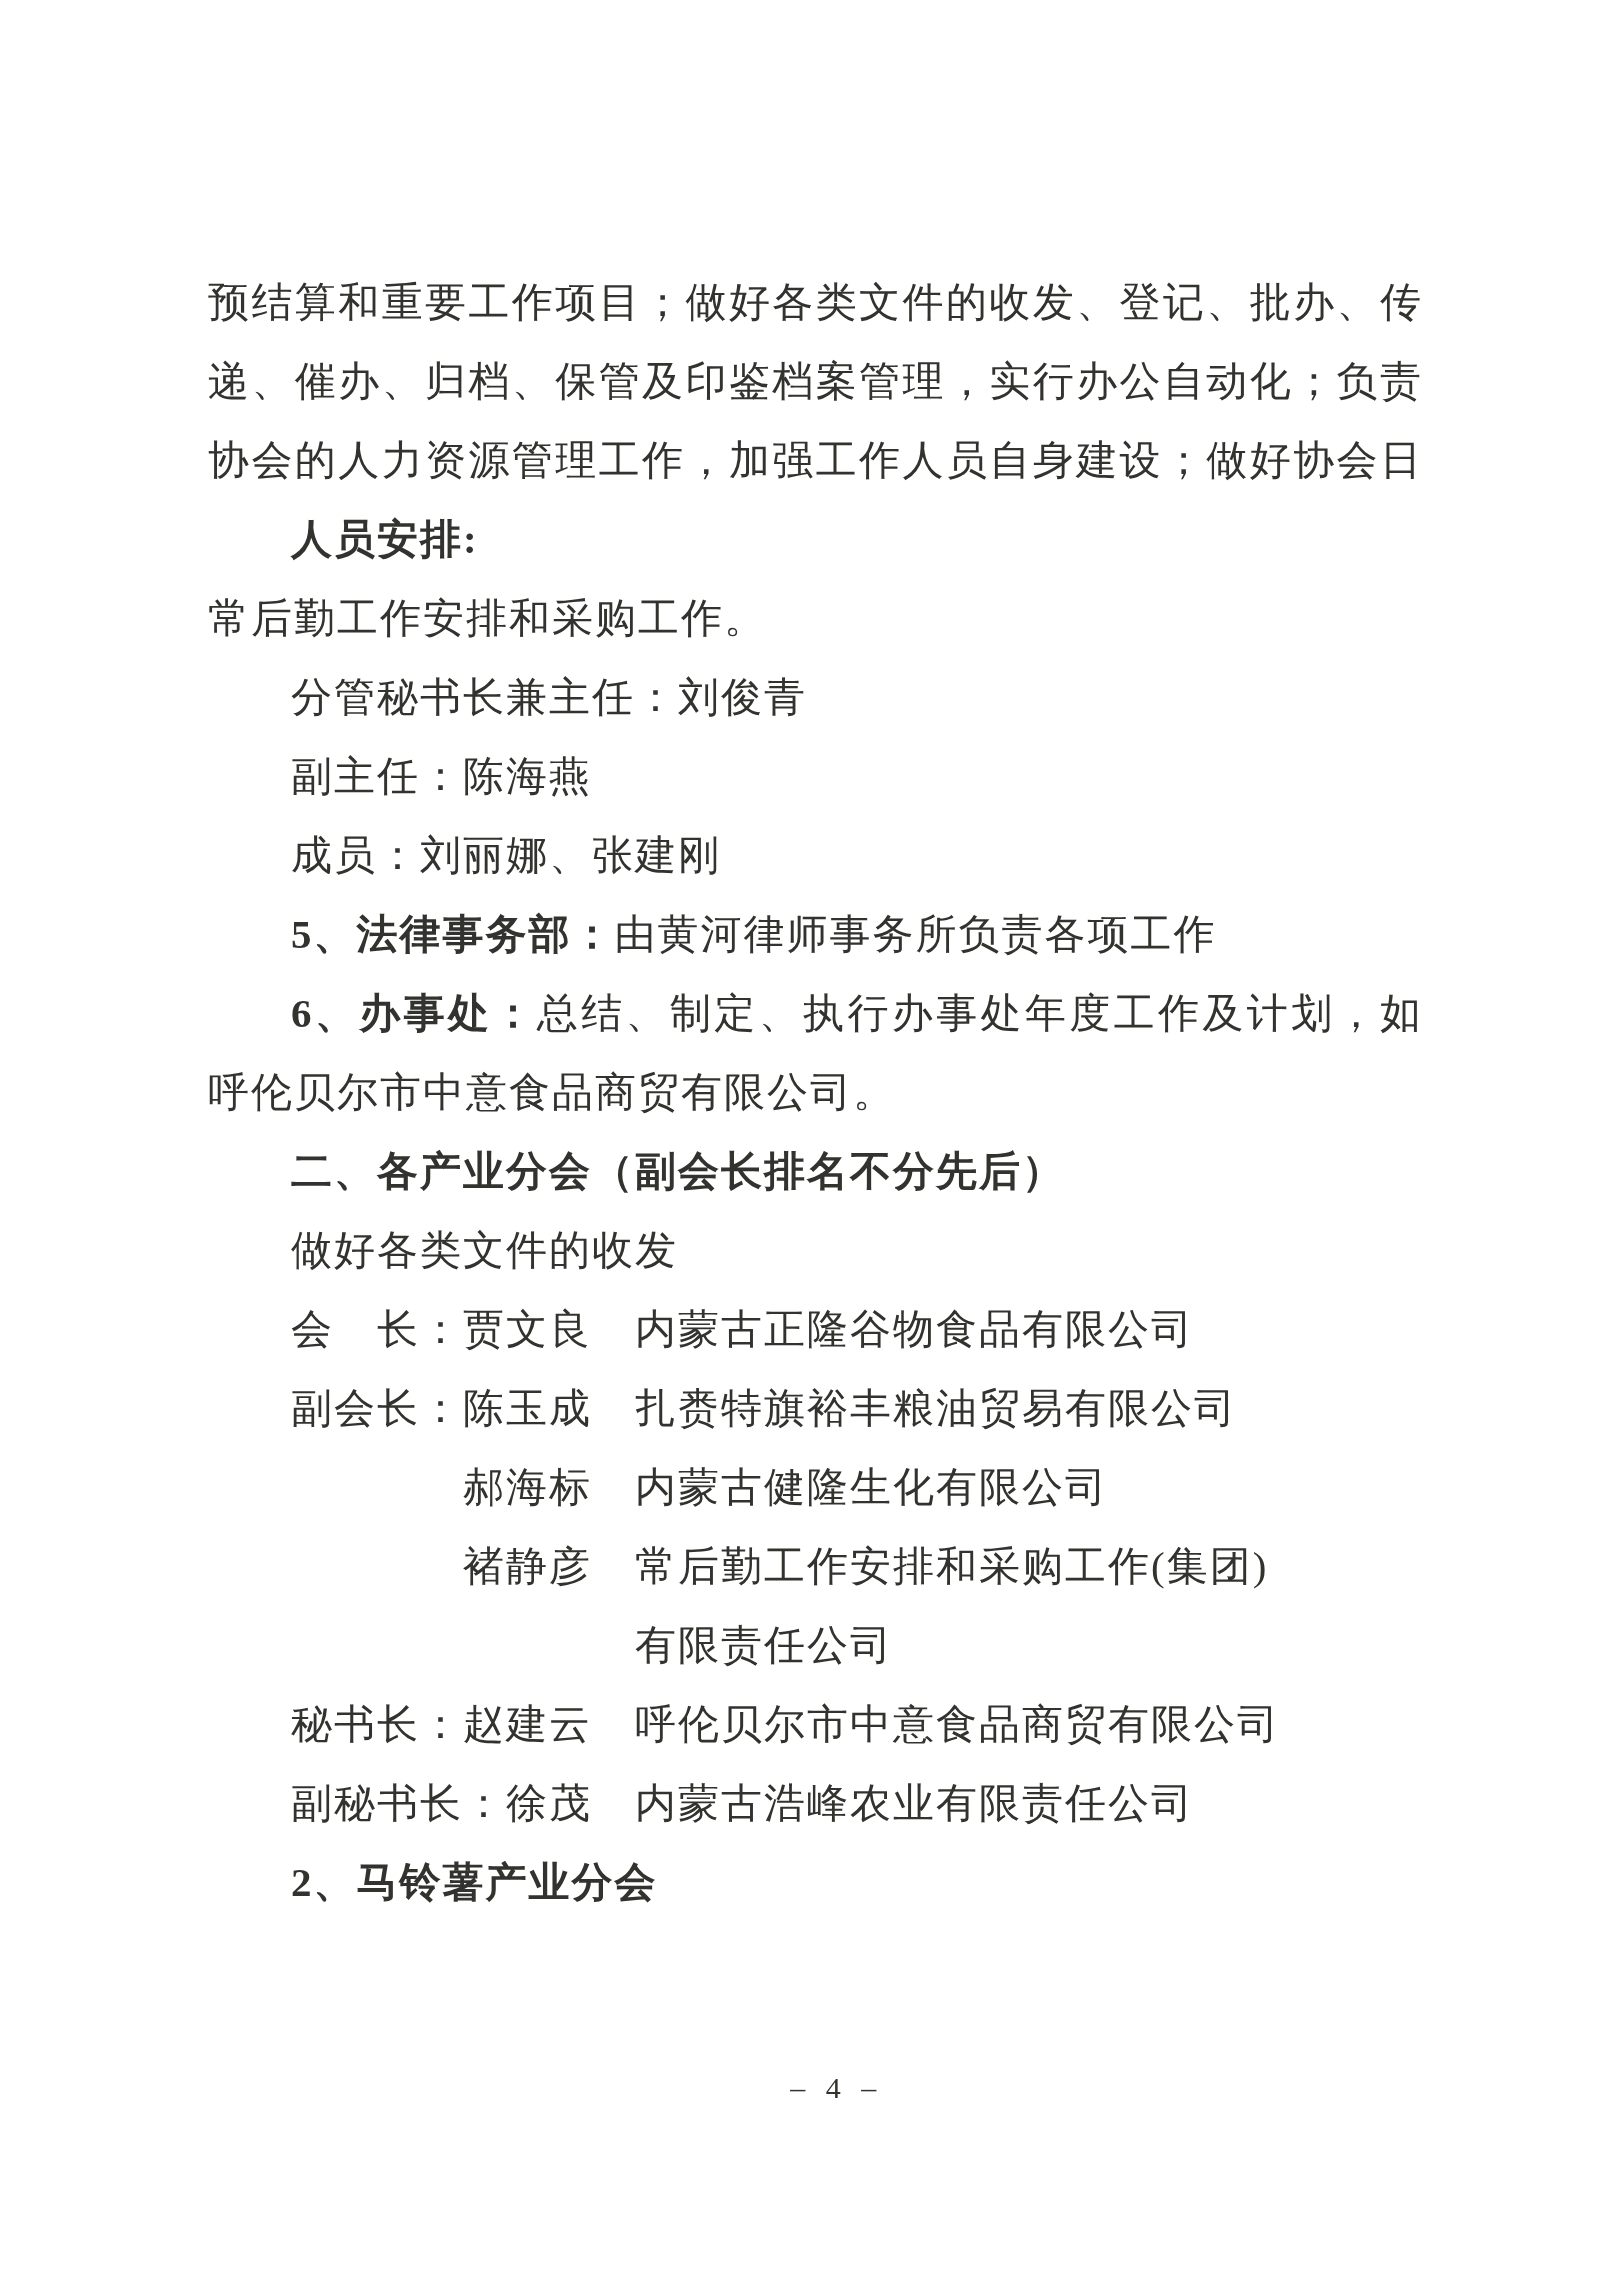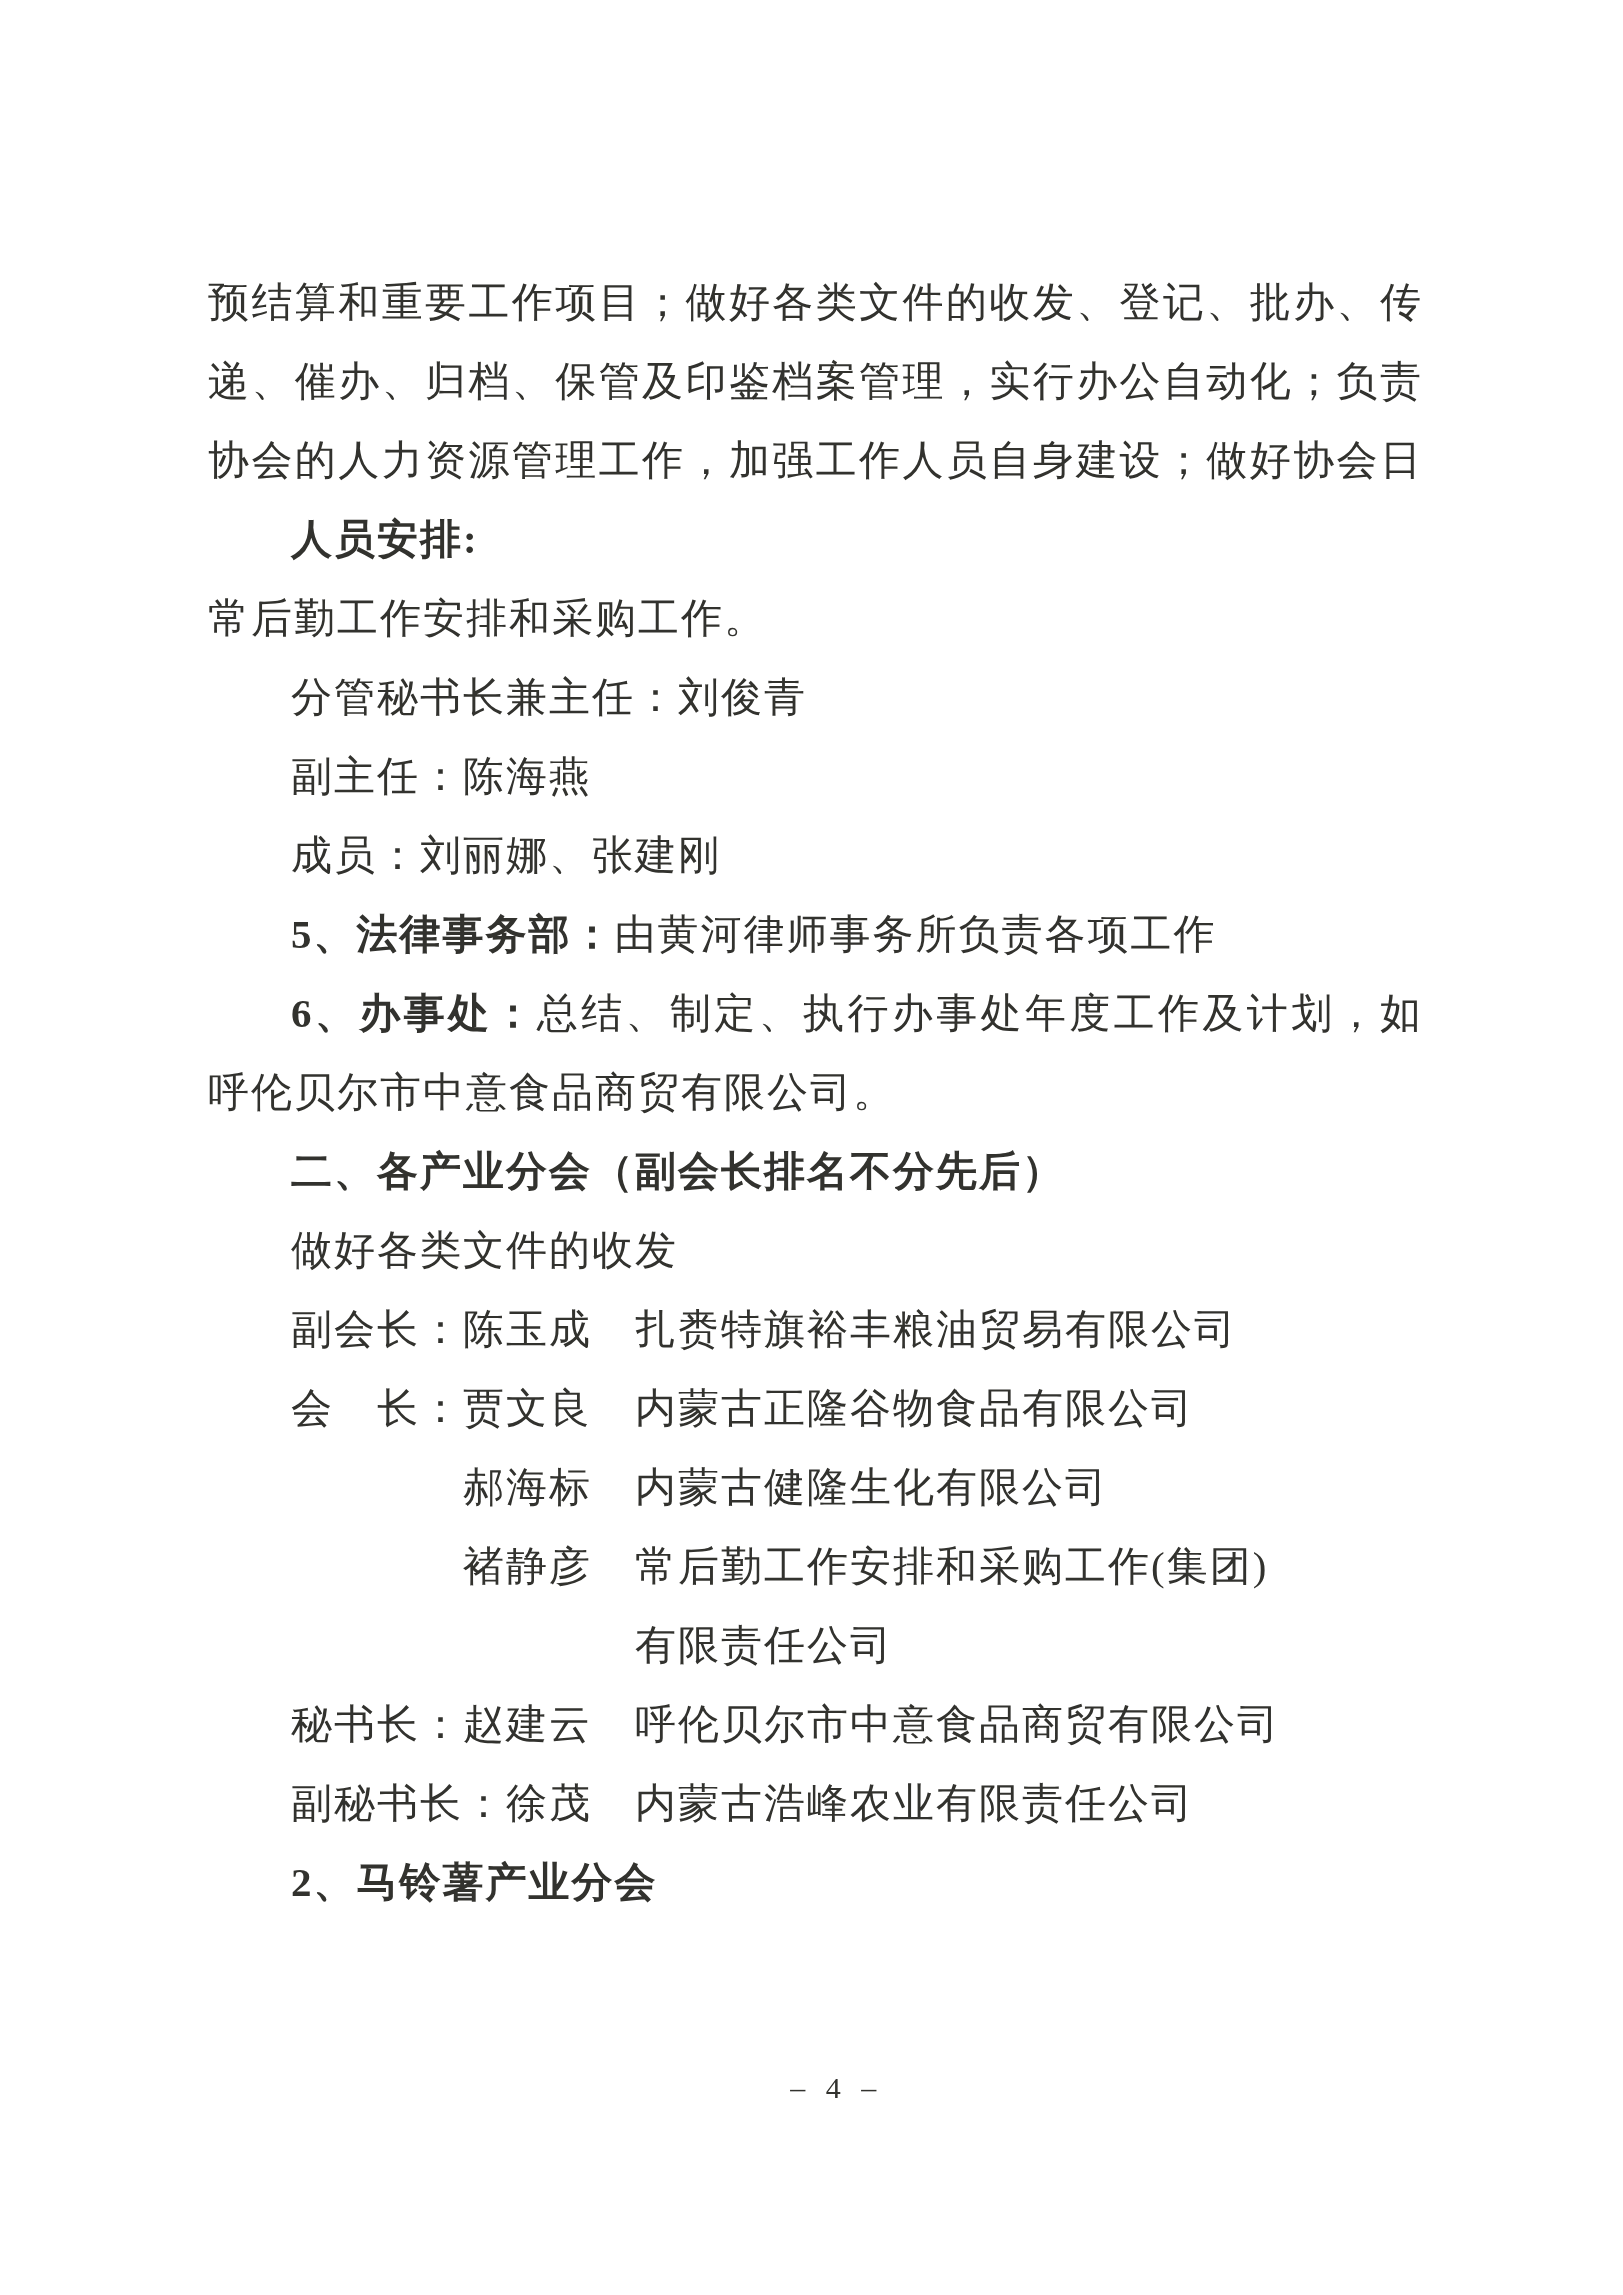--- a/index.html
+++ b/index.html
@@ -66,22 +66,22 @@
       <div class="line indent"><span class="seg bold">人员安排:</span></div>
       <div class="line"><span class="seg">常后勤工作安排和采购工作。</span></div>
       <div class="line indent"><span class="seg">分管秘书长兼主任：刘俊青</span></div>
       <div class="line indent"><span class="seg">副主任：陈海燕</span></div>
       <div class="line indent"><span class="seg">成员：刘丽娜、张建刚</span></div>
       <div class="line indent"><span class="seg bold">5、法律事务部：</span><span class="seg">由黄河律师事务所负责各项工作</span></div>
       <div class="line justify indent"><span class="seg bold">6、办事处：</span><span class="seg">总结、制定、执行办事处年度工作及计划，如</span></div>
       <div class="line"><span class="seg">呼伦贝尔市中意食品商贸有限公司。</span></div>
       <div class="line indent"><span class="seg bold">二、各产业分会（副会长排名不分先后）</span></div>
       <div class="line indent"><span class="seg">做好各类文件的收发</span></div>
+      <div class="line indent"><span class="seg">会　长：贾文良　内蒙古正隆谷物食品有限公司</span></div>
       <div class="line indent"><span class="seg">副会长：陈玉成　扎赉特旗裕丰粮油贸易有限公司</span></div>
-      <div class="line indent"><span class="seg">会　长：贾文良　内蒙古正隆谷物食品有限公司</span></div>
       <div class="line indent"><span class="seg">　　　　郝海标　内蒙古健隆生化有限公司</span></div>
       <div class="line indent"><span class="seg">　　　　褚静彦　常后勤工作安排和采购工作(集团)</span></div>
       <div class="line indent"><span class="seg">　　　　　　　　有限责任公司</span></div>
       <div class="line indent"><span class="seg">秘书长：赵建云　呼伦贝尔市中意食品商贸有限公司</span></div>
       <div class="line indent"><span class="seg">副秘书长：徐茂　内蒙古浩峰农业有限责任公司</span></div>
       <div class="line indent"><span class="seg bold">2、马铃薯产业分会</span></div>
     </main>
   <div class="page-number">– 4 –</div>
 </div>
 

